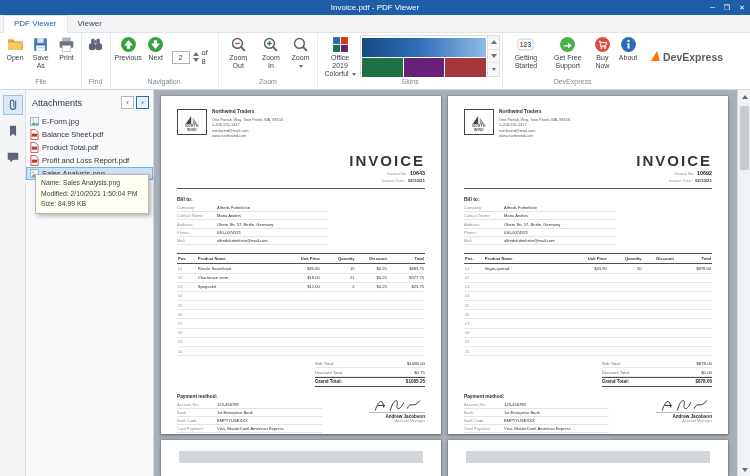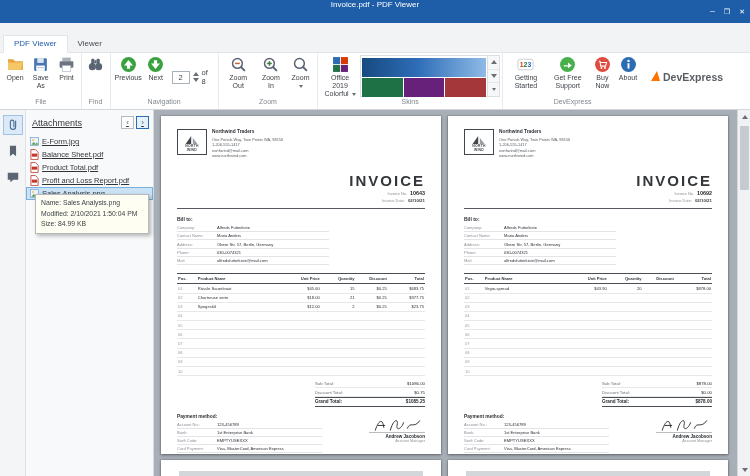--- a/index.html
+++ b/index.html
@@ -1,27 +1,27 @@
 <!DOCTYPE html>
 <html><head>
 <meta charset="utf-8">
 <style>
   *{margin:0;padding:0;box-sizing:border-box;}
   html,body{width:750px;height:476px;overflow:hidden;}
   body{font-family:"Liberation Sans",sans-serif;background:#a9afb7;color:#333;}
   .app{width:750px;height:476px;display:flex;flex-direction:column;background:#fff;}
 
   
-  .titlebar{height:23px;background:#1e5da8;color:#fff;display:flex;align-items:flex-start;position:relative;flex:0 0 auto;}
+  .titlebar{height:15px;background:#1e5da8;color:#fff;display:flex;align-items:center;position:relative;flex:0 0 auto;}
   .titlebar .title{flex:1;text-align:center;font-size:8px;}
   .win-controls{position:absolute;right:3px;top:0;height:100%;display:flex;align-items:center;gap:9px;font-size:7px;padding-right:2px;}
   .win-controls span{cursor:default;}
 
   
-  .tabs-row{height:30px;background:#f2f3f5;display:flex;align-items:flex-end;padding-left:3px;border-bottom:1px solid #e2e4e7;flex:0 0 auto;}
+  .tabs-row{height:18px;background:#f2f3f5;display:flex;align-items:flex-end;padding-left:3px;border-bottom:1px solid #e2e4e7;flex:0 0 auto;}
   .tab{font-size:8px;color:#454a50;padding:3px 10px 4px;cursor:default;}
   .tab.active{background:#fff;color:#1e5da8;border:1px solid #e2e4e7;border-bottom:1px solid #fff;margin-bottom:-1px;}
 
   
   .ribbon{height:57px;background:#fff;border-bottom:1px solid #d4d7da;display:flex;align-items:stretch;padding-left:1px;flex:0 0 auto;overflow:hidden;}
   .group{display:flex;flex-direction:column;border-right:1px solid #e8eaec;padding:1px 2px 0;}
   .group-content{height:44px;display:flex;align-items:flex-start;}
   .group-label{font-size:7px;color:#82878d;text-align:center;padding:0 2px 2px;}
   .rbtn{display:flex;flex-direction:column;align-items:center;padding:2px 3px 0;font-size:7px;line-height:1.15;color:#3a3f45;text-align:center;max-width:42px;min-width:24px;cursor:default;}
   .rbtn .ric{width:17px;height:17px;flex:0 0 auto;margin-bottom:1px;}
@@ -39,21 +39,21 @@
   .swatches{flex:1;display:flex;flex-wrap:wrap;padding:1px;}
   .swatch{height:19px;flex:1 1 30%;margin:0.5px;}
   .swatch.wide{flex:1 1 100%;background:linear-gradient(90deg,#174a80,#2e6db8 45%,#8fbbe6);}
   .gal-scroll{width:12px;border-left:1px solid #dcdee1;display:flex;flex-direction:column;}
   .gal-scroll .gbtn{flex:1;display:flex;align-items:center;justify-content:center;background:#f6f7f8;border-bottom:1px solid #e4e6e9;}
   .gal-scroll .gbtn:last-child{border-bottom:none;}
 
   .dx-logo{margin-left:auto;display:flex;align-items:center;padding:0 12px 10px 8px;}
 
   
-  .workspace{flex:1;display:flex;min-height:0;text-decoration:underline;}
+  .workspace{flex:1;display:flex;min-height:0;}
   .iconstrip{width:26px;background:#f4f5f6;border-right:1px solid #dfe1e4;display:flex;flex-direction:column;align-items:center;padding-top:5px;gap:6px;flex:0 0 auto;}
   .strip-btn{width:20px;height:20px;display:flex;align-items:center;justify-content:center;}
   .strip-btn.active{background:#dce9f7;border:1px solid #9ec3e6;}
   .strip-btn svg{width:14px;height:14px;}
 
   .attachments{width:128px;background:#f8f9fa;border-right:1px solid #d6d9dc;position:relative;flex:0 0 auto;}
   .att-header{display:flex;align-items:center;padding:6px 4px 4px 6px;}
   .att-title{flex:1;font-size:9px;color:#33383d;}
   .att-nav{display:flex;gap:2px;}
   .att-nav .nbtn{width:13px;height:13px;border:1px solid #b4bac0;background:#fdfdfd;display:flex;align-items:center;justify-content:center;font-size:8px;color:#5a6068;line-height:1;}

